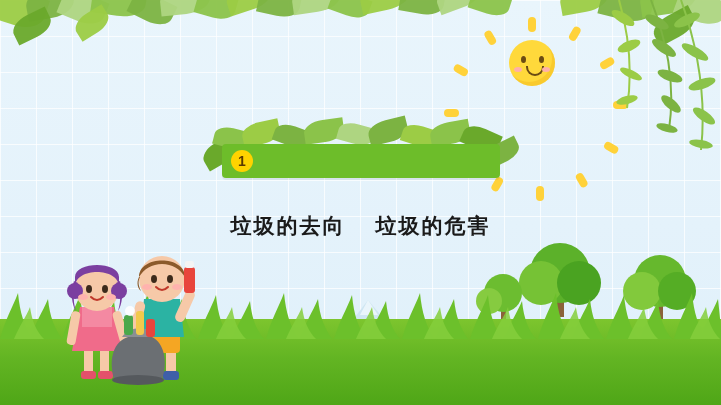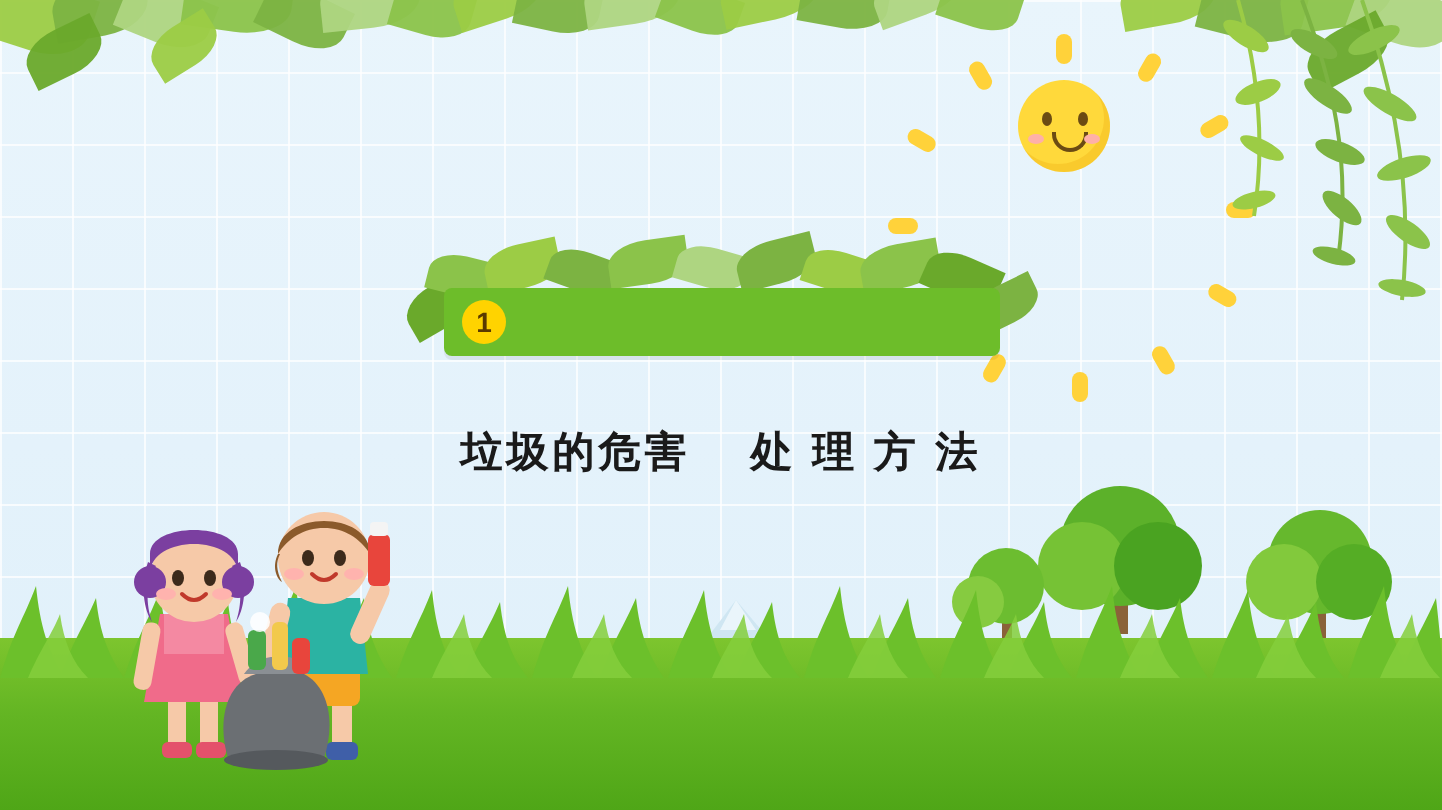--- a/index.html
+++ b/index.html
@@ -171,22 +171,22 @@
     <div class="titleleaf" style="left:232px;top:-2px;width:40px;height:22px;background:#8bc34a;transform:rotate(-10deg);"></div>
     <div class="titleleaf" style="left:264px;top:4px;width:38px;height:22px;background:#6aa92b;transform:rotate(24deg);"></div>
     <div class="titleleaf" style="left:288px;top:18px;width:34px;height:20px;background:#7cb342;transform:rotate(-26deg);"></div>
 
     <div class="titlebar">
       <div class="badge">1</div>
     </div>
   </div>
 
   <div class="subline">
+    <span>垃圾的去向</span>
     <span>垃圾的危害</span>
-    <span>处 理 方 法</span>
   </div>
 
   <svg width="260" height="140" style="position:absolute;right:0;bottom:56px;">
     <rect x="96" y="76" width="7" height="32" fill="#8a6239"></rect>
     <circle cx="99" cy="64" r="30" fill="#5cb12a"></circle>
     <circle cx="80" cy="74" r="22" fill="#76c235"></circle>
     <circle cx="118" cy="74" r="22" fill="#4aa321"></circle>
 
     <rect x="196" y="84" width="6" height="26" fill="#8a6239"></rect>
     <circle cx="199" cy="72" r="26" fill="#66b82d"></circle>

